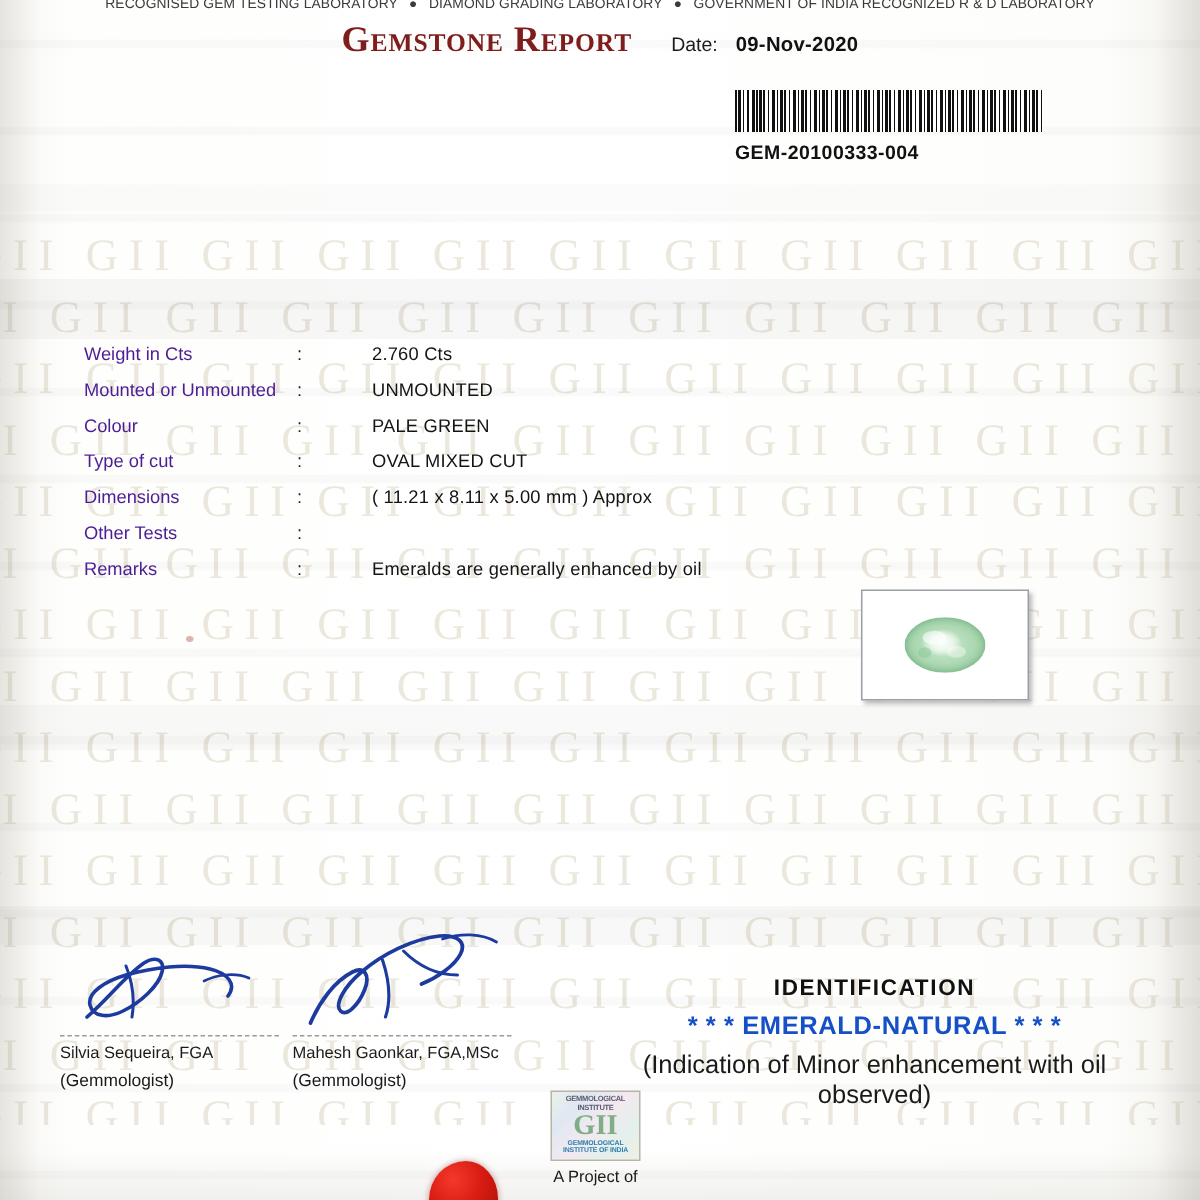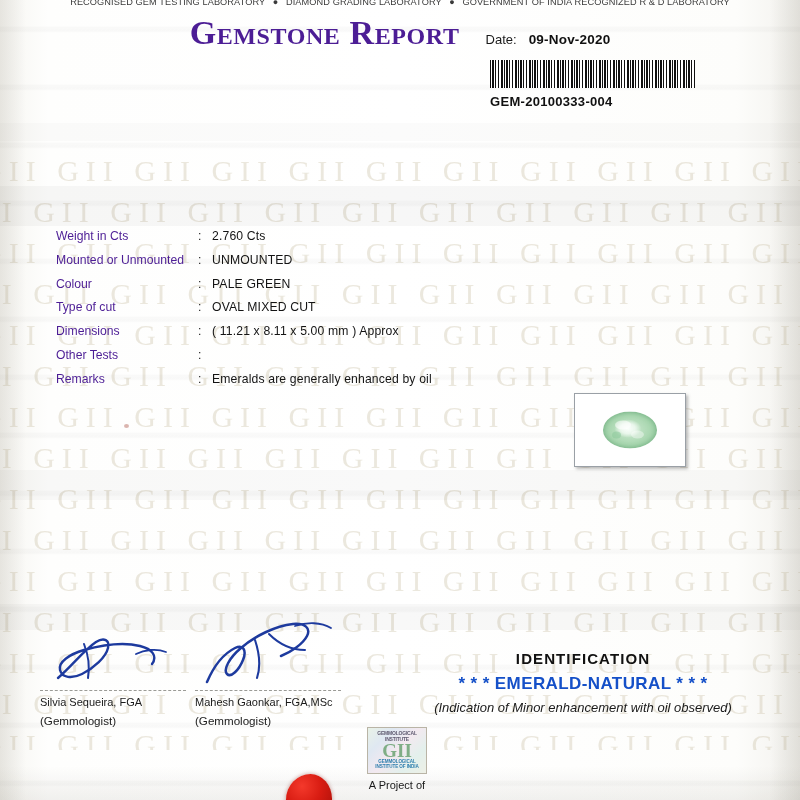--- a/index.html
+++ b/index.html
@@ -114,22 +114,22 @@
     right: 0;
     display: flex;
     align-items: baseline;
     justify-content: center;
     gap: 26px;
   }
   .report-title {
     font-family: "Liberation Serif", serif;
     font-variant: small-caps;
     font-weight: 700;
-    font-size: 34px;
-    color: #4c1d95;
+    font-size: 24px;
+    color: #7f1d1d;
     letter-spacing: 0.6px;
   }
   .date-wrap {
     display: flex;
     align-items: baseline;
     gap: 12px;
     padding-bottom: 2px;
   }
   .date-label {
     font-size: 13px;
@@ -207,20 +207,21 @@
   .dcolon {
     width: 14px;
     flex: 0 0 14px;
     font-size: 12.2px;
     color: #1c1c1c;
   }
   .dvalue {
     font-size: 12.2px;
     color: #141414;
     letter-spacing: 0.15px;
+    margin-left: 36px;
   }
 
   
   .gem-photo {
     position: absolute;
     left: 574px;
     top: 393px;
     width: 110px;
     height: 72px;
     background: #ffffff;
@@ -312,23 +313,22 @@
   }
   .ident-main {
     margin-top: 7px;
     font-size: 17px;
     font-weight: 700;
     color: #1550c8;
     letter-spacing: 0.4px;
   }
   .ident-note {
     margin-top: 6px;
-    font-size: 13px;
+    font-size: 17px;
     color: #1a1a1a;
-    font-style: italic;
   }
 
   
   .holo-wrap {
     position: absolute;
     left: 338px;
     top: 727px;
     width: 118px;
     text-align: center;
   }

